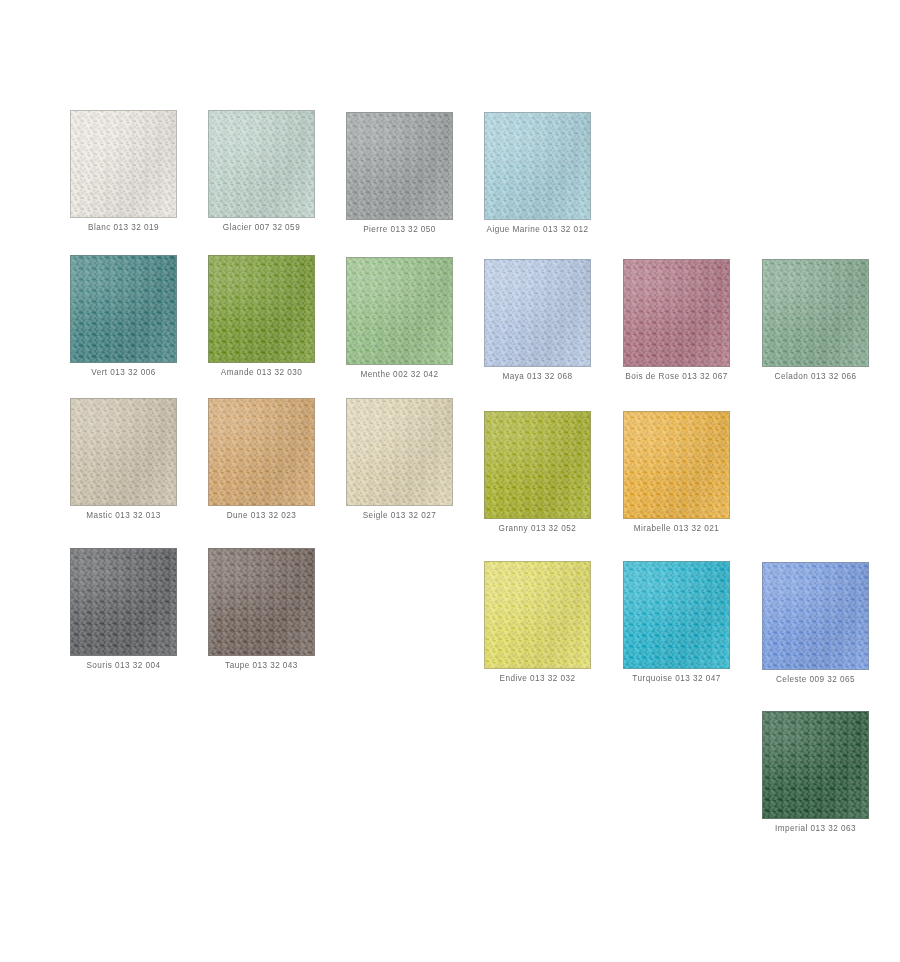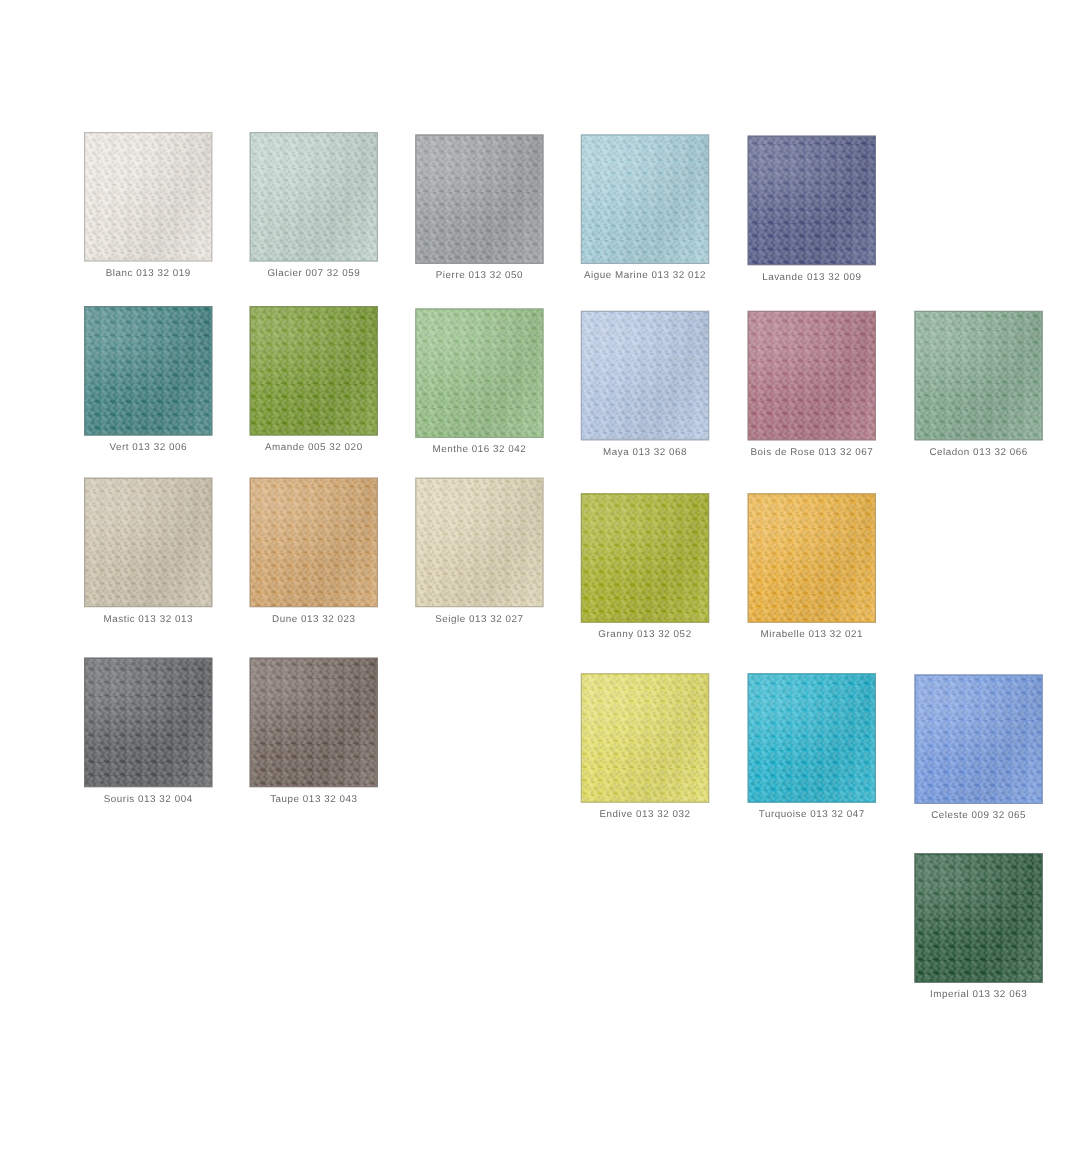--- a/index.html
+++ b/index.html
@@ -116,47 +116,40 @@
       </div>
       <div class="swatch-label">Pierre 013 32 050</div>
     </div>
     <div class="swatch-cell" style="left: 484px; top: 112px;">
       <div class="swatch-chip" title="Aigue Marine 013 32 012" style="background: rgb(159, 204, 216);">
         <div class="grain" style="background-position: 2px 10px;"></div>
         <div class="sheen"></div>
       </div>
       <div class="swatch-label wide">Aigue Marine 013 32 012</div>
     </div>
-    <div class="swatch-cell" style="left: 623px; top: 113px;">
-      <div class="swatch-chip" title="Lavande 013 32 009" style="background: rgb(76, 83, 131);">
-        <div class="grain" style="background-position: 7px 6px;"></div>
-        <div class="sheen"></div>
-      </div>
-      <div class="swatch-label">Lavande 013 32 009</div>
-    </div>
     <div class="swatch-cell" style="left: 70px; top: 255px;">
       <div class="swatch-chip" title="Vert 013 32 006" style="background: rgb(53, 122, 122);">
         <div class="grain" style="background-position: 12px 2px;"></div>
         <div class="sheen"></div>
       </div>
       <div class="swatch-label">Vert 013 32 006</div>
     </div>
     <div class="swatch-cell" style="left: 208px; top: 255px;">
       <div class="swatch-chip" title="Amande 013 32 020" style="background: rgb(111, 147, 33);">
         <div class="grain" style="background-position: 4px 9px;"></div>
         <div class="sheen"></div>
       </div>
-      <div class="swatch-label">Amande 005 32 020</div>
+      <div class="swatch-label">Amande 013 32 030</div>
     </div>
     <div class="swatch-cell" style="left: 346px; top: 257px;">
       <div class="swatch-chip" title="Menthe 013 32 042" style="background: rgb(143, 189, 127);">
         <div class="grain" style="background-position: 9px 5px;"></div>
         <div class="sheen"></div>
       </div>
-      <div class="swatch-label">Menthe 016 32 042</div>
+      <div class="swatch-label">Menthe 002 32 042</div>
     </div>
     <div class="swatch-cell" style="left: 484px; top: 259px;">
       <div class="swatch-chip" title="Maya 013 32 068" style="background: rgb(178, 198, 228);">
         <div class="grain" style="background-position: 1px 1px;"></div>
         <div class="sheen"></div>
       </div>
       <div class="swatch-label">Maya 013 32 068</div>
     </div>
     <div class="swatch-cell" style="left: 623px; top: 259px;">
       <div class="swatch-chip" title="Bois de Rose 013 32 067" style="background: rgb(169, 105, 122);">

